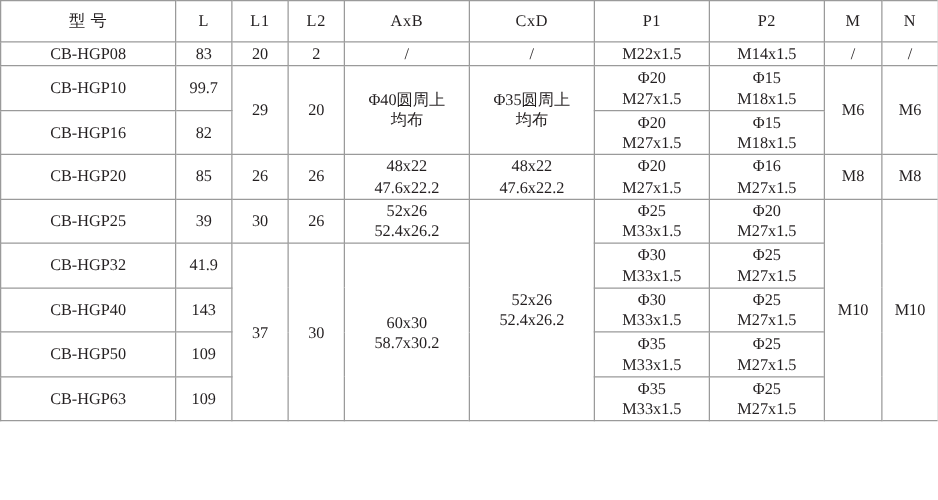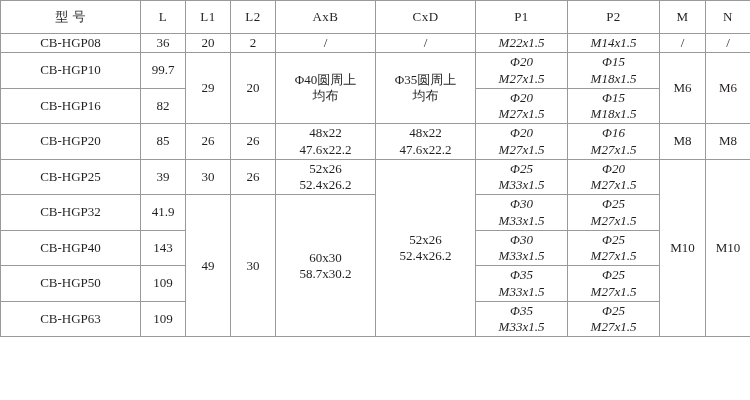--- a/index.html
+++ b/index.html
@@ -38,21 +38,20 @@
     text-align: left;
     padding-left: 12px;
     font-size: 13px;
     font-family: Liberation Serif, serif;
   }
   .two-line span {
     display: block;
   }
   .thread-block {
     display: block;
-    font-style: italic;
   }
   .thread-block .phi {
     display: block;
   }
   .thread-block .thr {
     display: block;
   }
   col.c-model { width: 140px; }
   col.c-l     { width: 45px; }
   col.c-l1    { width: 45px; }
@@ -91,21 +90,21 @@
       <th>P1</th>
       <th>P2</th>
       <th>M</th>
       <th>N</th>
     </tr>
   </thead>
   <tbody>
 
     <tr>
       <td class="model-cell">CB-HGP08</td>
-      <td>36</td>
+      <td>83</td>
       <td>20</td>
       <td>2</td>
       <td>/</td>
       <td>/</td>
       <td>
         <span class="thread-block">
           <span class="thr">M22x1.5</span>
         </span>
       </td>
       <td>
@@ -217,21 +216,21 @@
           <span class="thr">M27x1.5</span>
         </span>
       </td>
       <td rowspan="5">M10</td>
       <td rowspan="5">M10</td>
     </tr>
 
     <tr>
       <td class="model-cell">CB-HGP32</td>
       <td>41.9</td>
-      <td rowspan="4">49</td>
+      <td rowspan="4">37</td>
       <td rowspan="4">30</td>
       <td rowspan="4" class="two-line">
         <span>60x30</span>
         <span>58.7x30.2</span>
       </td>
       <td>
         <span class="thread-block">
           <span class="phi">Φ30</span>
           <span class="thr">M33x1.5</span>
         </span>

